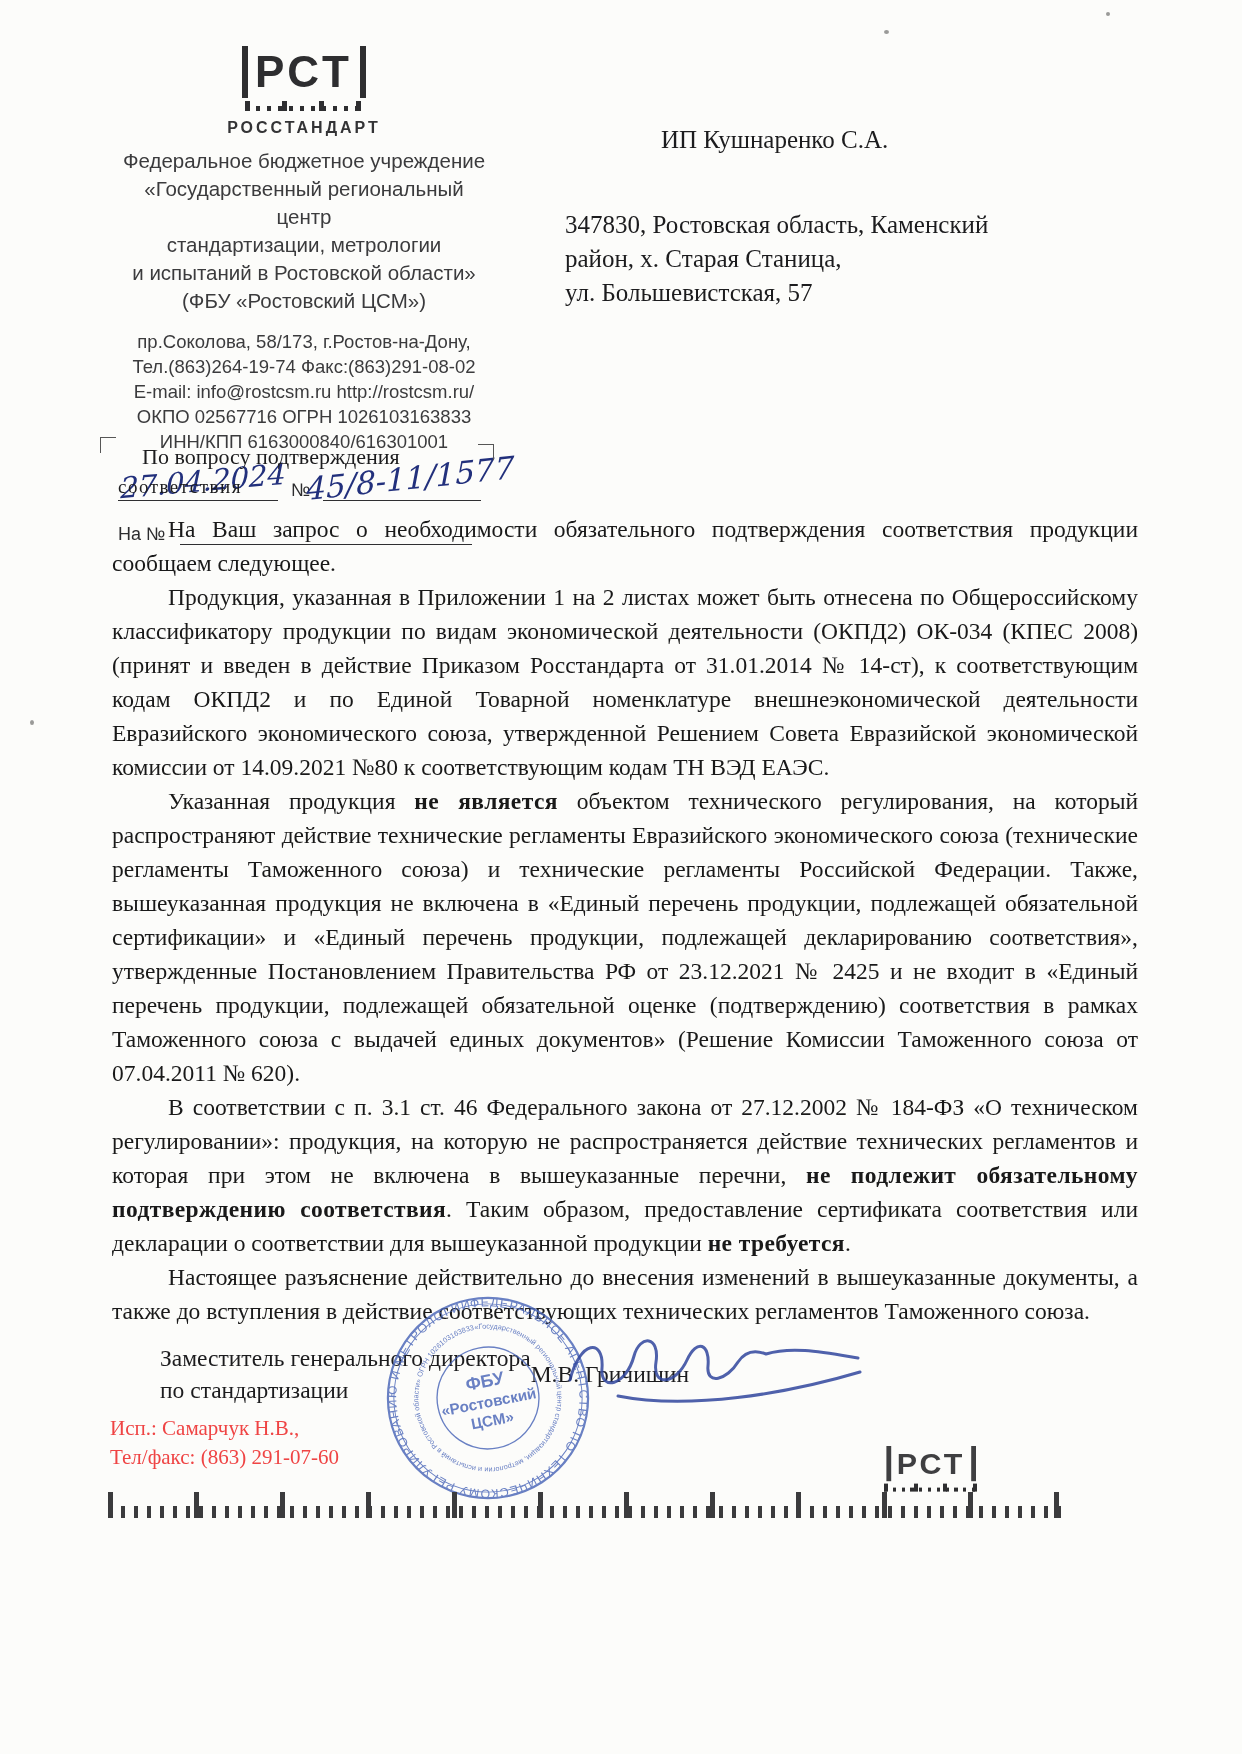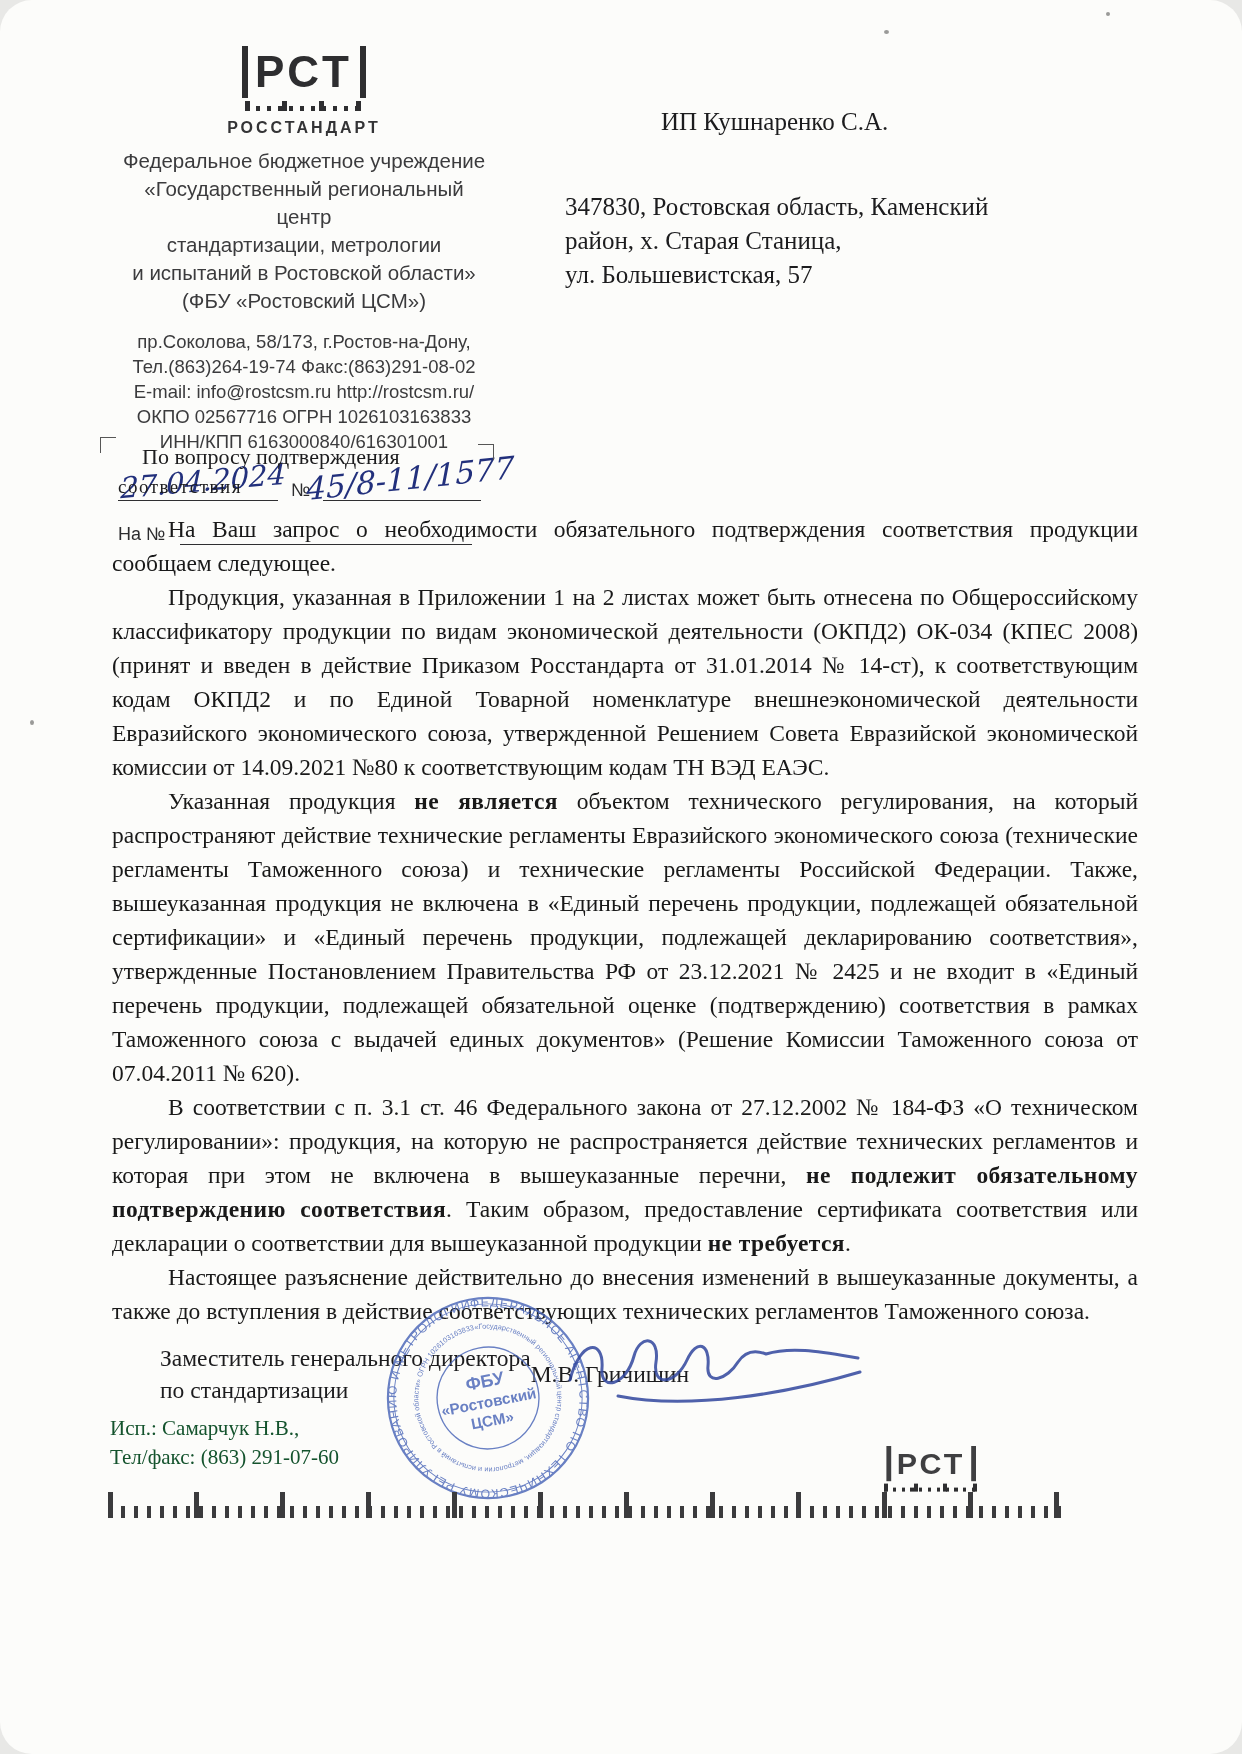--- a/index.html
+++ b/index.html
@@ -1,19 +1,19 @@
 <!DOCTYPE html>
 <html><head>
 <meta charset="utf-8">
 <style>
   html,body{margin:0;padding:0;background:#e8e8e6;}
   .page{
     position:relative;width:1242px;height:1754px;margin:0 auto;
     background:#fcfcfa;overflow:hidden;
-    font-family:"Liberation Serif",serif;color:#1c1c1e;border-radius:32px;
+    font-family:"Liberation Serif",serif;color:#1c1c1e;
   }
   
   .lh-left{position:absolute;left:118px;top:46px;width:372px;text-align:center;
            font-family:"Liberation Sans",sans-serif;color:#3b3b3d;}
   .rst-core{display:flex;justify-content:center;align-items:center;gap:7px;}
   .rst-bar{width:6px;height:52px;background:#2e2e30;}
   .rst-text{font-weight:bold;font-size:44px;letter-spacing:4px;color:#2e2e30;line-height:52px;}
   .rst-ticks{width:118px;height:10px;margin:3px auto 0;
     background-image:
       repeating-linear-gradient(90deg,#2e2e30 0 5px,transparent 5px 37px),
@@ -28,21 +28,21 @@
   .ref-row{position:relative;margin-top:26px;height:28px;text-align:left;
            font-family:"Liberation Sans",sans-serif;font-size:18px;color:#2c2c2e;}
   .u-line{display:inline-block;border-bottom:1.7px solid #2f2f31;height:20px;vertical-align:bottom;}
   .num-label{display:inline-block;margin:0 8px;vertical-align:bottom;font-size:18px;}
   .hand{position:absolute;font-family:"DejaVu Serif",serif;font-style:italic;
         color:#22307c;white-space:nowrap;}
   .hand-date{left:2px;top:-16px;font-size:29px;transform:rotate(-5deg) skewX(-6deg);}
   .hand-number{left:188px;top:-20px;font-size:31px;transform:rotate(-6deg) skewX(-6deg);}
   .na-label{display:inline-block;margin-right:10px;vertical-align:bottom;font-size:18px;}
   
-  .recipient{position:absolute;left:565px;top:106px;width:480px;font-size:25px;line-height:32px;}
+  .recipient{position:absolute;left:565px;top:124px;width:480px;font-size:25px;line-height:32px;}
   .recipient .name-block{padding-left:96px;}
   .recipient .addr-block{margin-top:52px;line-height:34px;}
   
   .subject-zone{position:absolute;left:118px;top:444px;width:368px;}
   .subject-zone::before{content:"";position:absolute;left:-18px;top:-7px;width:15px;height:15px;
     border-left:1.6px solid #565656;border-top:1.6px solid #565656;}
   .subject-zone::after{content:"";position:absolute;right:-8px;top:0;width:15px;height:15px;
     border-right:1.6px solid #565656;border-top:1.6px solid #565656;}
   .subject-l1{font-size:22px;margin-left:24px;}
   .subject-l2{font-size:19px;letter-spacing:1.5px;margin-top:6px;}
@@ -54,21 +54,21 @@
   
   .sign-row{position:absolute;left:112px;top:1342px;width:1026px;
     display:flex;justify-content:flex-start;font-size:23.5px;line-height:32px;}
   .sign-titles{padding-left:48px;}
   .sign-name{padding-right:66px;margin-top:16px;white-space:nowrap;}
   
   .stamp-wrap{position:absolute;left:382px;top:1292px;width:212px;height:212px;
     transform:rotate(-11deg);opacity:.82;}
   .sig-ink{position:absolute;left:560px;top:1322px;}
   
-  .executor{position:absolute;left:110px;top:1414px;font-size:21px;line-height:29px;color:#14532d;}
+  .executor{position:absolute;left:110px;top:1414px;font-size:21px;line-height:29px;color:#ef4444;}
   .footer-logo{position:absolute;left:884px;top:1446px;transform:scale(.8);transform-origin:left top;
     font-family:"Liberation Sans",sans-serif;color:#3f3f41;}
   .footer-logo .rst-bar{background:#3f3f41;height:44px;}
   .footer-logo .rst-text{font-size:38px;color:#3f3f41;line-height:44px;}
   .tick-strip{position:absolute;left:108px;top:1492px;width:956px;height:26px;
     background-image:
       repeating-linear-gradient(90deg,#3b3b3d 0 5px,transparent 5px 86px),
       repeating-linear-gradient(90deg,#3b3b3d 0 4px,transparent 4px 13px);
     background-size:100% 100%,100% 12px;
     background-position:0 0,0 100%;

